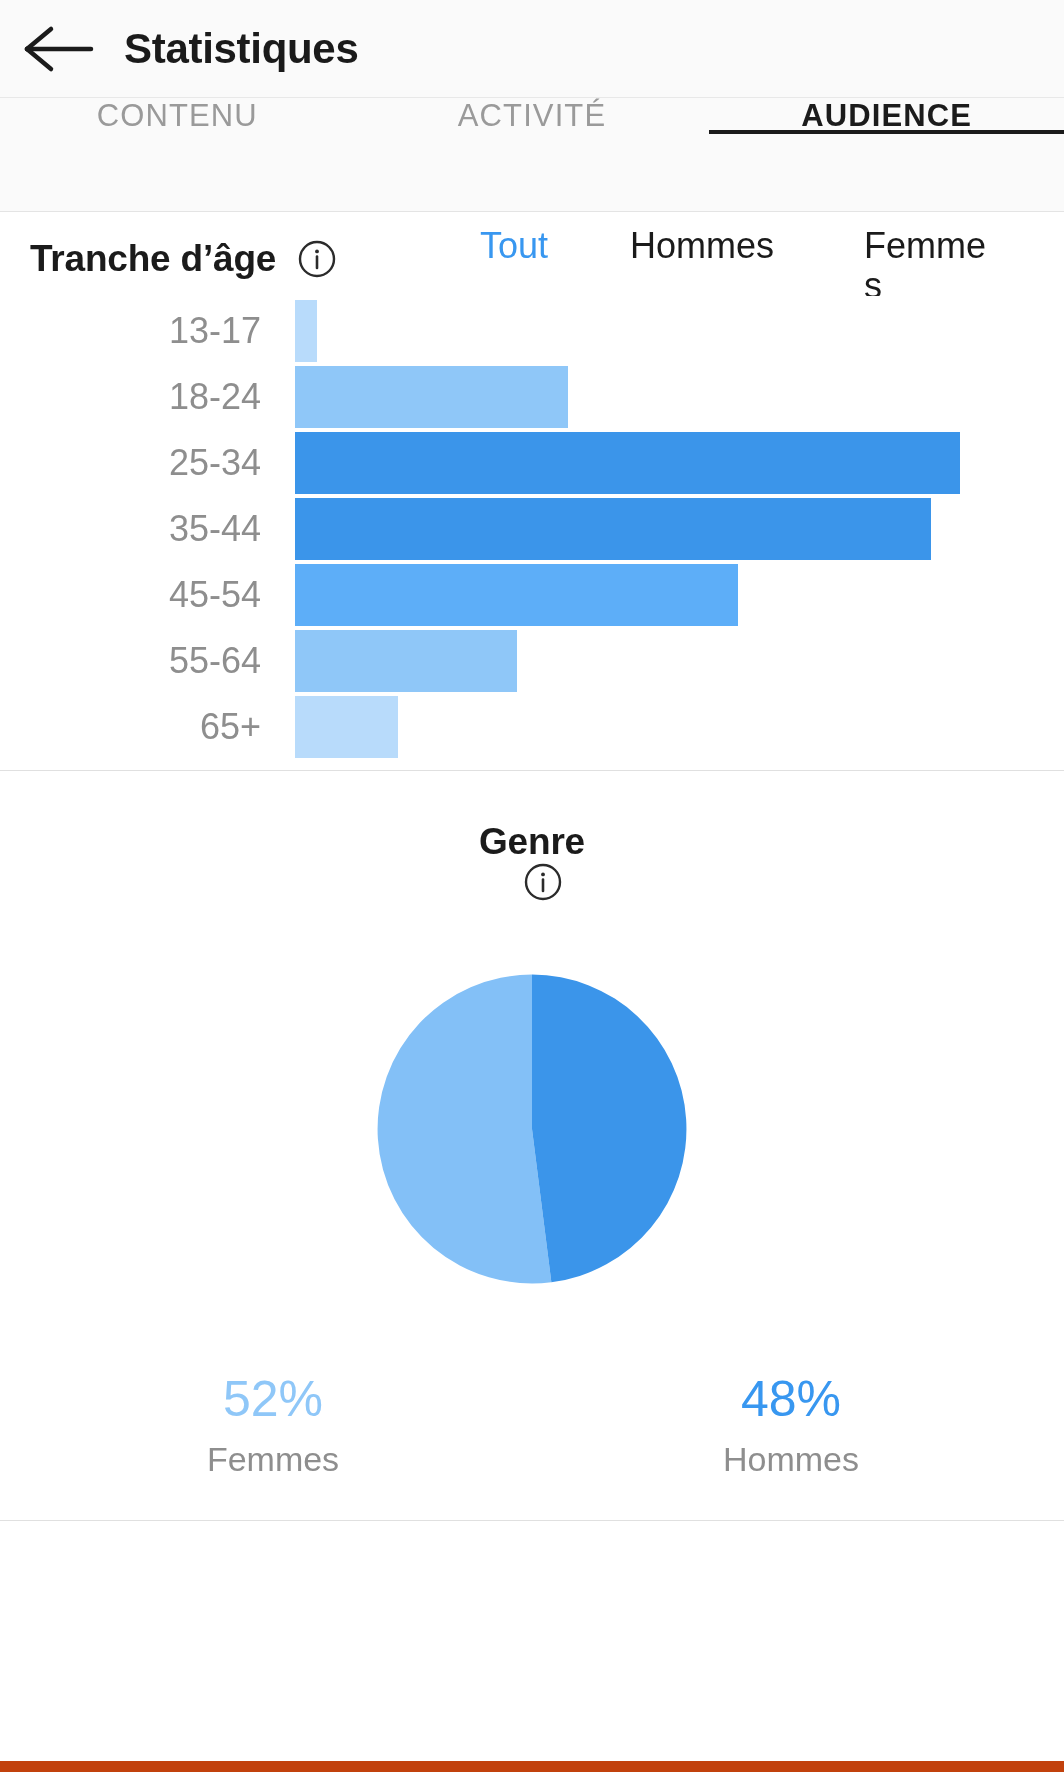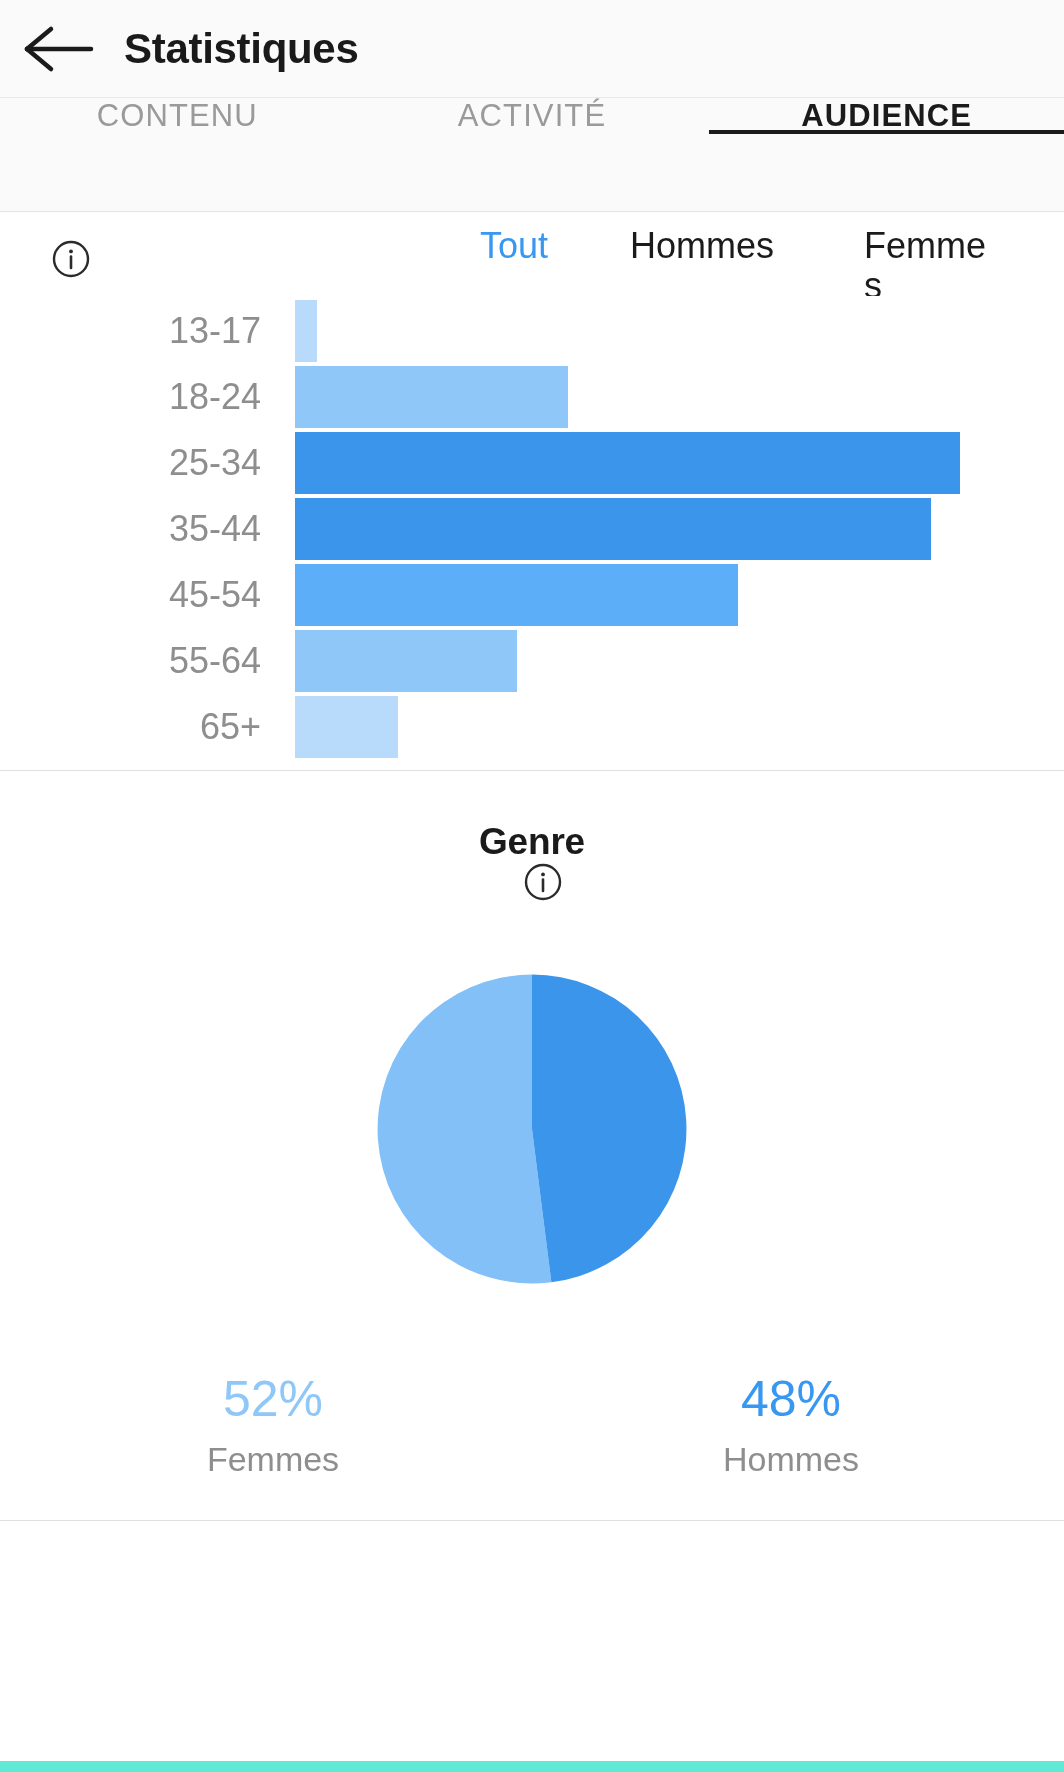--- a/index.html
+++ b/index.html
@@ -10,21 +10,21 @@
     background: #ffffff;
     font-family: "Liberation Sans", "DejaVu Sans", sans-serif;
     -webkit-font-smoothing: antialiased;
     overflow: hidden;
   }
 
   .screen {
     position: relative;
     width: 1064px;
     height: 1772px;
-    background: #5eead4;
+    background: #c2410c;
     overflow: hidden;
   }
 
   
   .header {
     position: relative;
     height: 98px;
     background: #fafafa;
     display: flex;
     align-items: center;
@@ -259,20 +259,21 @@
     <div class="tab">
       <span class="tab-label">ACTIVITÉ</span>
     </div>
     <div class="tab active">
       <span class="tab-label">AUDIENCE</span>
     </div>
   </div>
 
   <div class="section">
     <div class="section-head">
+      <span class="section-title">Tranche d’âge</span>
       <span class="info-icon">
         <svg width="38" height="38" viewBox="0 0 38 38" aria-hidden="true">
           <circle cx="19" cy="19" r="17" fill="none" stroke="#2b2b2b" stroke-width="2.4"></circle>
           <circle cx="19" cy="11.4" r="1.9" fill="#2b2b2b"></circle>
           <path d="M19 16.5 L19 28" stroke="#2b2b2b" stroke-width="2.6" stroke-linecap="round"></path>
         </svg>
       </span>
 
       <div class="gender-filter">
         <span class="gf-item gf-1 active">Tout</span>

